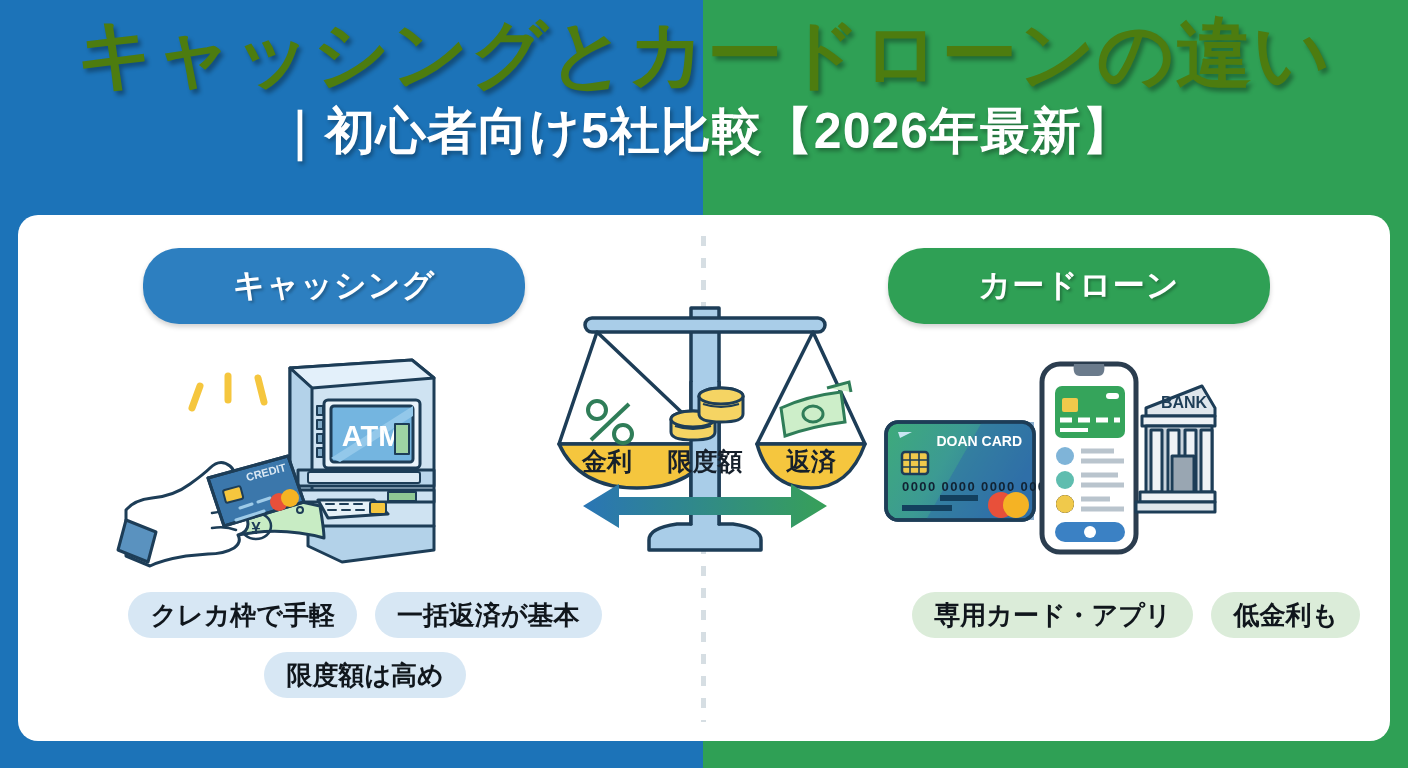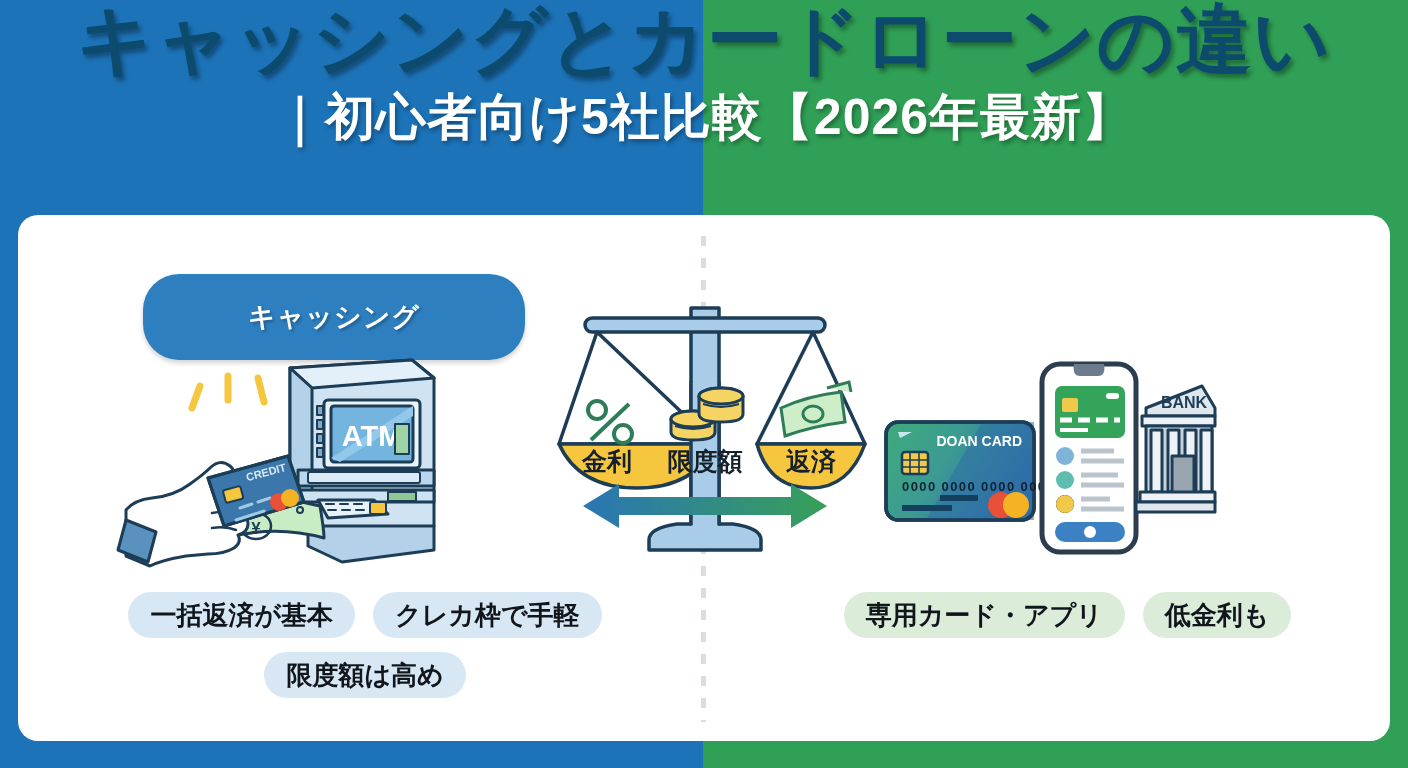--- a/index.html
+++ b/index.html
@@ -14,21 +14,22 @@
 
   
   .bg-left, .bg-right { position:absolute; top:0; height:768px; }
   .bg-left  { left:0;     width:703px; background:#1c73b8; }
   .bg-right { left:703px; width:705px; background:#2fa055; }
 
   
   .header { position:absolute; left:0; top:0; width:1408px; height:215px; z-index:3;
             display:flex; flex-direction:column; align-items:center; justify-content:flex-start; }
   .title {
-    font-size:76px; line-height:1.05; font-weight:700; color:#0c4a6e;
+    margin-top:14px;
+    font-size:76px; line-height:1.05; font-weight:700; color:#4d7c0f;
     letter-spacing:1px; white-space:nowrap;
     text-shadow: 3px 4px 4px rgba(0,0,0,.33);
   }
   .subtitle-row { margin-top:4px; display:flex; align-items:center; white-space:nowrap; }
   .subtitle {
     font-size:50px; font-weight:700; color:#ffffff; letter-spacing:1px;
     text-shadow: 2px 3px 4px rgba(0,0,0,.33);
   }
 
   
@@ -39,40 +40,40 @@
 
   
   .divider {
     position:absolute; left:701px; top:236px; width:5px; height:486px; z-index:5;
     background-image:linear-gradient(#cfd8de 0 45%, rgba(255,255,255,0) 45% 100%);
     background-size:5px 22px; background-repeat:repeat-y; opacity:.85;
   }
 
   
   .sec-pill {
-    position:absolute; top:274px; height:86px; border-radius:36px; z-index:6;
+    position:absolute; top:248px; height:76px; border-radius:36px; z-index:6;
     display:flex; align-items:center; justify-content:center;
-    color:#ffffff; font-weight:700; font-size:27px; letter-spacing:1px;
+    color:#ffffff; font-weight:700; font-size:32px; letter-spacing:1px;
     box-shadow:0 3px 5px rgba(0,0,0,.18);
     text-shadow:2px 2px 3px rgba(0,0,0,.28);
   }
   .sec-pill.left  { left:143px; width:382px; background:#2d7fc0; }
   .sec-pill.right { left:888px; width:382px; background:#2fa055; }
 
   
   .illus { position:absolute; z-index:6; }
   .illus-atm   { left:112px;  top:350px; width:330px; height:220px; }
   .illus-scale { left:545px;  top:292px; width:320px; height:270px;font-family:Liberation Serif, serif; }
   .illus-cardloan { left:870px; top:350px; width:345px; height:220px; }
   .illus svg { display:block; width:100%; height:100%; overflow:visible; }
 
   
   .tagwrap { position:absolute; z-index:6; display:flex; flex-wrap:wrap; gap:14px 18px; }
   .tagwrap.left  { left:75px;  top:592px; width:580px; justify-content:center; }
-  .tagwrap.right { left:775px; top:592px; width:585px; justify-content:center; }
+  .tagwrap.right { left:775px; top:592px; width:585px; justify-content:flex-end; }
   .tag {
     height:46px; padding:0 22px; border-radius:24px;
     display:flex; align-items:center; justify-content:center;
     font-size:26px; font-weight:700; color:#10161c; white-space:nowrap;
   }
   .tagwrap.left  .tag { background:#d7e7f4; }
   .tagwrap.right .tag { background:#dbecd9; }
 
   .scale-label { font-size:25px; font-weight:700; fill:#16202b; }
 </style>
@@ -89,20 +90,21 @@
     <div class="subtitle-row">
       <span class="subtitle">｜</span>
       <span class="subtitle">初心者向け5社比較【2026年最新】</span>
     </div>
   </div>
 
   <div class="panel"></div>
   <div class="divider"></div>
 
   <div class="sec-pill left">キャッシング</div>
+  <div class="sec-pill right">カードローン</div>
 
   <div class="illus illus-atm">
     <svg viewBox="0 0 330 220">
       <g stroke="#1d3d57" stroke-width="3" stroke-linejoin="round" stroke-linecap="round" fill="none">
 
         <path d="M178 18 L300 10 L322 28 L322 176 L230 196 L178 176 Z" fill="#cfe3f2"></path>
         <path d="M178 18 L300 10 L322 28 L200 38 Z" fill="#e3f0fa"></path>
         <path d="M178 18 L200 38 L200 176 L178 176 Z" fill="#b3d2e9"></path>
 
         <rect x="212" y="50" width="96" height="68" rx="4" fill="#eaf4fb"></rect>
@@ -275,22 +277,22 @@
         <rect x="315" y="80" width="11" height="62" fill="#eef2f6"></rect>
         <rect x="331" y="80" width="11" height="62" fill="#eef2f6"></rect>
         <rect x="302" y="106" width="22" height="40" fill="#99a6b2"></rect>
         <rect x="270" y="142" width="75" height="10" fill="#eef2f6"></rect>
         <rect x="266" y="152" width="79" height="10" fill="#dfe6ec"></rect>
       </g>
     </svg>
   </div>
 
   <div class="tagwrap left">
+    <div class="tag">クレカ枠で手軽</div>
     <div class="tag">一括返済が基本</div>
-    <div class="tag">クレカ枠で手軽</div>
     <div class="tag">限度額は高め</div>
   </div>
 
   <div class="tagwrap right">
     <div class="tag">専用カード・アプリ</div>
     <div class="tag">低金利も</div>
   </div>
 
 </div>
 

